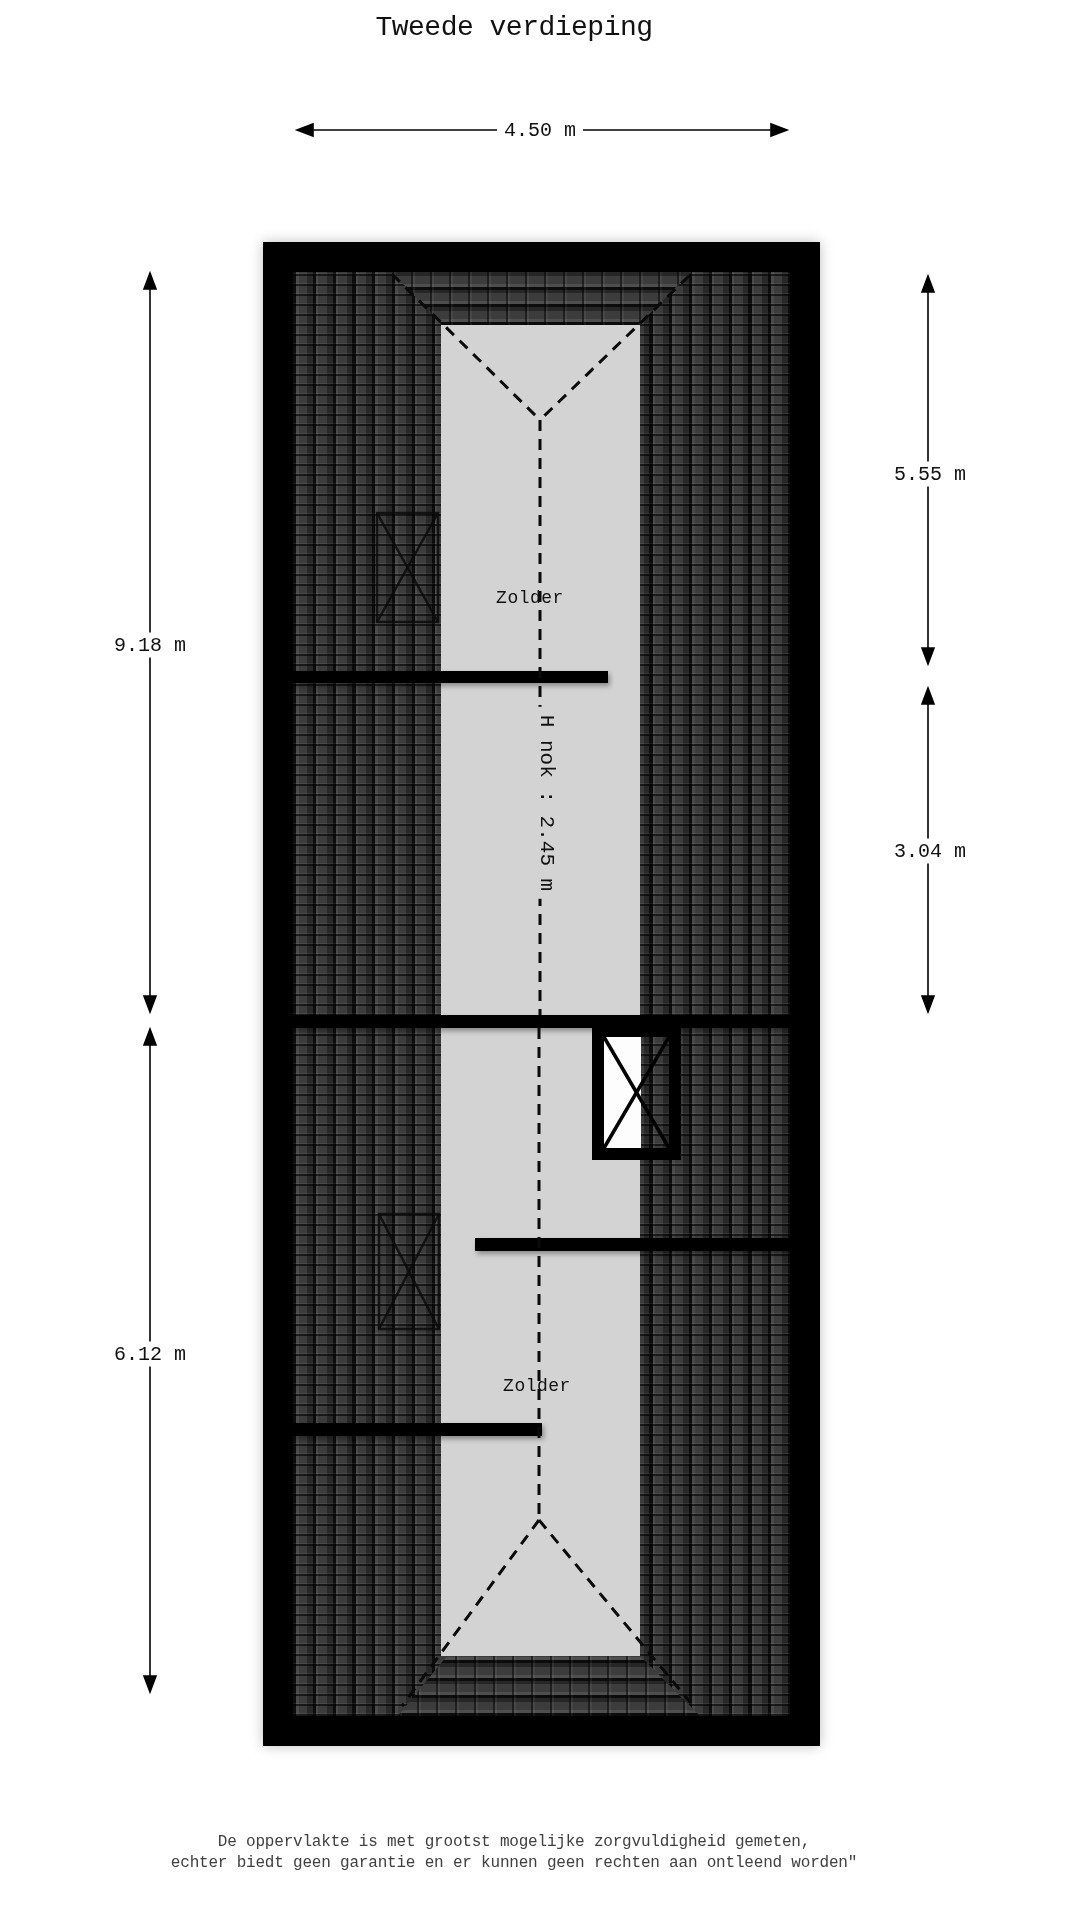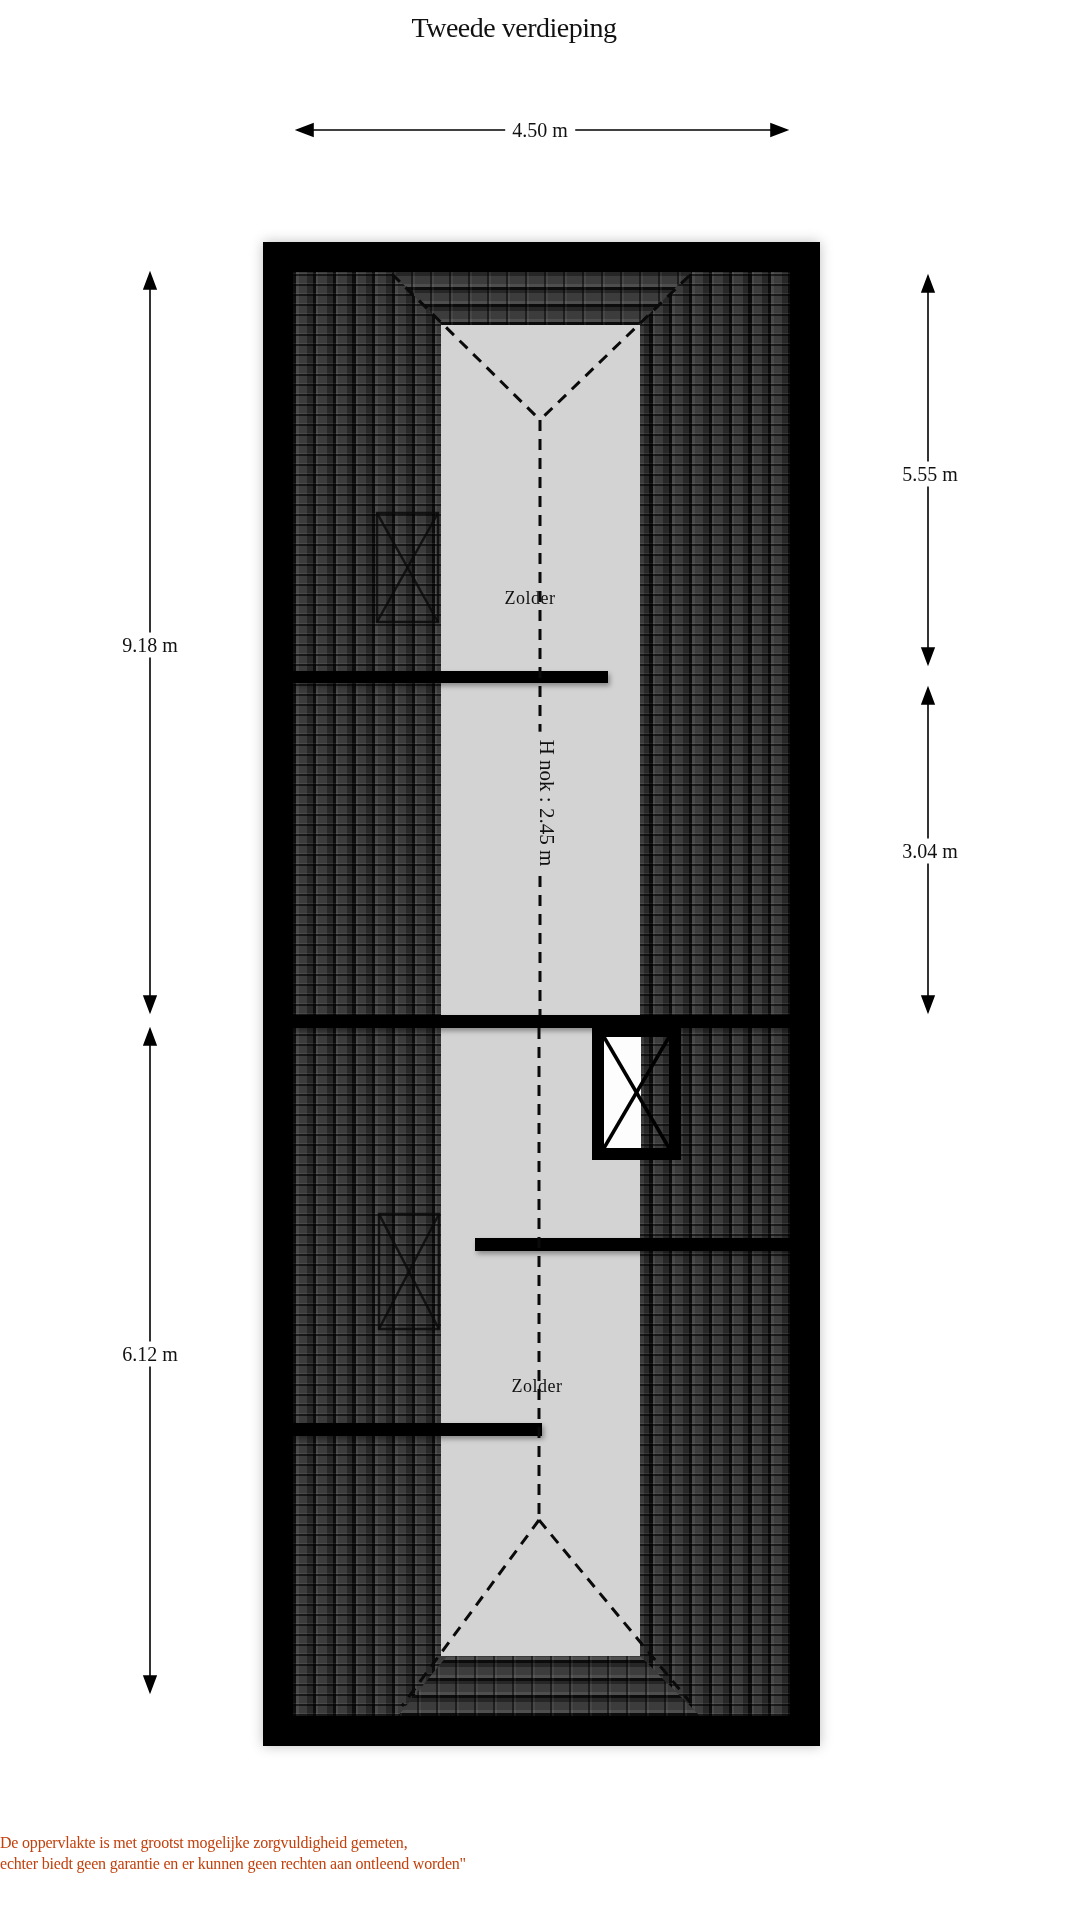--- a/index.html
+++ b/index.html
@@ -1,18 +1,18 @@
 <!DOCTYPE html>
 <html><head>
 <meta charset="utf-8">
 <style>
   html,body{margin:0;padding:0;background:#ffffff;}
   #stage{
     position:relative;width:1028px;height:1920px;background:#ffffff;
-    font-family:Liberation Serif, serif;color:#1a1a1a;overflow:hidden;
+    font-family:Liberation Mono, monospace;color:#1a1a1a;overflow:hidden;
   }
   .abs{position:absolute;}
   
   .title{
     left:0;right:0;top:12px;text-align:center;
     font-size:28px;letter-spacing:-0.5px;color:#111;
   }
   
   .plan{
     left:263px;top:242px;width:557px;height:1504px;box-sizing:border-box;
@@ -49,22 +49,22 @@
   .winbox .pane{position:absolute;left:0;top:0;width:37px;height:111px;background:#fdfdfd;}
   
   svg.overlay{left:0;top:0;pointer-events:none;}
   
   .lbl{transform:translate(-50%,-50%);white-space:nowrap;color:#111;}
   .dim{font-size:20px;background:#ffffff;padding:1px 7px;}
   .room{font-size:18px;letter-spacing:0.5px;background:transparent;}
   .hnok{font-size:21px;background:#d3d3d3;padding:0 8px;
     transform:translate(-50%,-50%) rotate(90deg);}
   
-  .footer{left:0;right:0;top:1832px;font-size:16px;
-    line-height:21px;letter-spacing:-0.2px;color:#c2410c;}
+  .footer{left:0;right:0;top:1832px;text-align:center;font-size:16px;
+    line-height:21px;letter-spacing:-0.2px;color:#404040;}
 </style>
 </head>
 <body>
 
 <div id="stage">
 
   <div class="abs title">Tweede verdieping</div>
 
   <div class="abs plan"></div>
 

